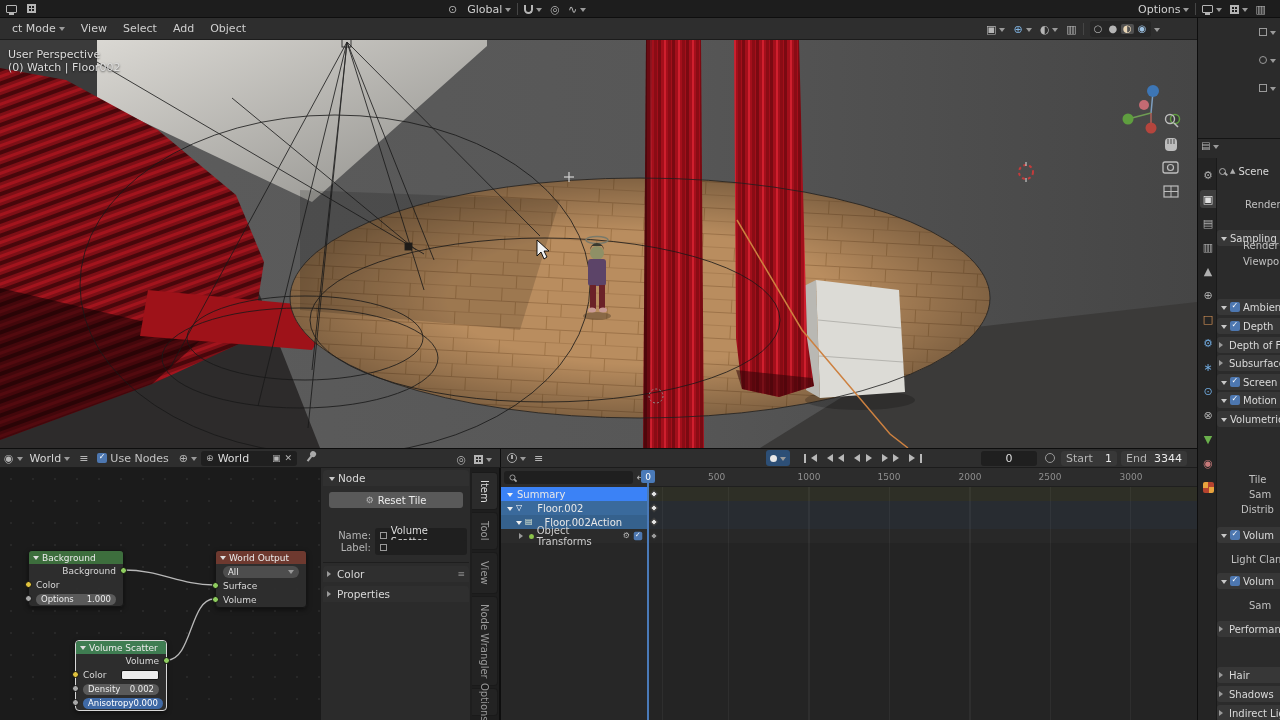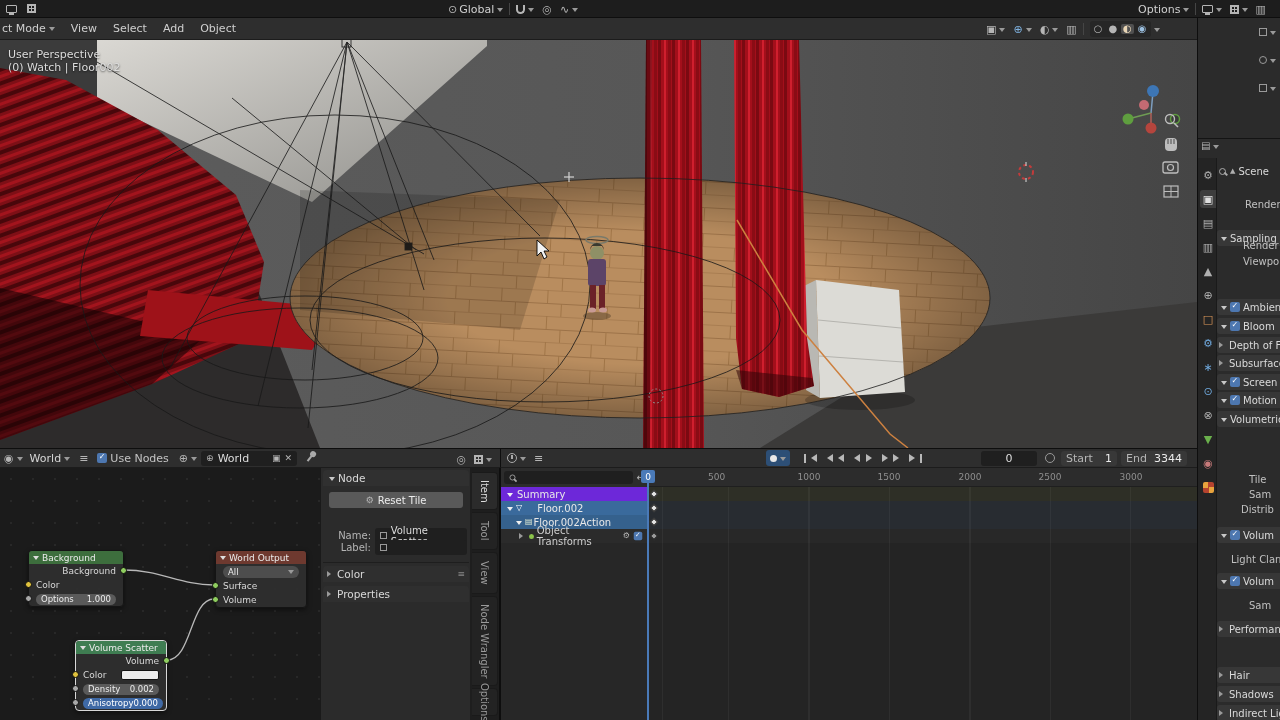--- a/index.html
+++ b/index.html
@@ -60,21 +60,21 @@
 .checker{width:11px;height:11px;border-radius:2px;background:conic-gradient(#b5432f 0 25%,#e8a33d 0 50%,#b5432f 0 75%,#e8a33d 0)}
 </style>
 </head>
 <body>
 
 <div class="abs flex" style="left:0;top:0;width:1280px;height:18px;background:#1d1d1d;border-bottom:1px solid #0e0e0e;padding:0 6px">
   <span class="icon-monitor"></span>
   <span class="icon-grid" style="margin-left:10px"></span>
   <div class="flex" style="position:absolute;left:448px;top:0;height:18px">
     <span class="g">⊙</span>
-    <span class="nw" style="margin-left:2px;color:#d0d0d0">Global</span>
+    <span class="nw" style="margin-left:10px;color:#d0d0d0">Global</span>
       <span class="cd"></span>
     <span class="sep"></span>
     <span class="icon-magnet"></span>
       <span class="cd"></span>
     <span class="g" style="margin-left:8px">◎</span>
     <span class="g" style="margin-left:8px">∿</span>
       <span class="cd"></span>
   </div>
   <div class="flex" style="position:absolute;left:1138px;top:0;height:18px">
     <span class="nw" style="color:#d0d0d0">Options</span>
@@ -82,21 +82,21 @@
     <span class="sep"></span>
     <span class="icon-monitor"></span>
       <span class="cd"></span>
     <span class="icon-grid" style="margin-left:8px"></span>
       <span class="cd"></span>
     <span class="g" style="margin-left:7px">▥</span>
   </div>
 </div>
 
 <div class="abs flex" style="left:0;top:18px;width:1197px;height:22px;background:#2e2e2e;border-bottom:1px solid #1c1c1c">
-  <span class="menu-item" style="padding-left:2px">
+  <span class="menu-item" style="padding-left:12px">
       <span>ct Mode</span>
       <span class="cd"></span>
     </span>
   <span class="menu-item">View</span>
   <span class="menu-item">Select</span>
   <span class="menu-item">Add</span>
   <span class="menu-item">Object</span>
   <div class="flex" style="position:absolute;left:986px;top:0;height:22px">
     <span class="g">▣</span>
       <span class="cd"></span>
@@ -480,33 +480,33 @@
   <div class="abs" style="left:0;top:0;width:549px;height:14px;background:rgba(140,150,60,.10)"></div>
   <div class="abs" style="left:0;top:14px;width:549px;height:28px;background:rgba(80,120,170,.10)"></div>
   <div class="abs" style="left:0;top:42px;width:549px;height:14px;background:rgba(255,255,255,.02)"></div>
   <span class="kd" style="left:3px;top:4px"></span>
   <span class="kd" style="left:3px;top:18px"></span>
   <span class="kd" style="left:3px;top:32px"></span>
   <span class="kd" style="left:3px;top:46px;background:#9a9a9a"></span>
 </div>
 
 <div class="abs" style="left:500px;top:487px;width:148px;height:233px;background:#272727;border-left:1px solid #0e0e0e;border-right:1px solid #1a1a1a">
-  <div class="ch-row" style="top:0;background:#6d28d9">
+  <div class="ch-row" style="top:0;background:#3b82f6">
       <span class="cd" style="border-top-color:#f0f0f0"></span>
       <span style="margin-left:4px">Summary</span>
     </div>
   <div class="ch-row" style="top:14px;background:#3a6a9c">
       <span class="cd" style="border-top-color:#f0f0f0"></span>
       <span class="g" style="font-size:8px;color:#fff;margin-left:3px">▽</span>
       <span style="margin-left:15px">Floor.002</span>
     </div>
   <div class="ch-row" style="top:28px;background:#35618d;padding-left:12px">
       <span class="cd" style="border-top-color:#f0f0f0"></span>
       <span class="g" style="font-size:8px;color:#e8f2d8;margin-left:3px">▤</span>
-      <span style="margin-left:1px">Floor.002Action</span>
+      <span style="margin-left:12px">Floor.002Action</span>
     </div>
   <div class="ch-row" style="top:42px;background:#2b2b2b;padding-left:18px;color:#cfcfcf">
       <span class="cr"></span>
       <span style="width:5px;height:5px;border-radius:50%;background:#8bc34a;margin-right:3px"></span>
       <span>Object Transforms</span>
       <span class="g" style="margin-left:auto;font-size:8px">⚙</span>
       <span class="chk" style="margin-left:3px;transform:scale(.85)"></span>
     </div>
 </div>
 
@@ -575,21 +575,21 @@
       </div>
 
     <div class="prow sect" style="top:281px">
         <span class="cdh"></span>
         <span class="chk"></span>
         <span>Ambient</span>
       </div>
     <div class="prow sect" style="top:300px">
         <span class="cdh"></span>
         <span class="chk"></span>
-        <span>Bloom</span>
+        <span>Depth</span>
       </div>
     <div class="prow sect" style="top:319px">
         <span class="cr"></span>
         <span>Depth of F</span>
       </div>
     <div class="prow sect" style="top:337px">
         <span class="cr"></span>
         <span>Subsurface</span>
       </div>
     <div class="prow sect" style="top:356px">

